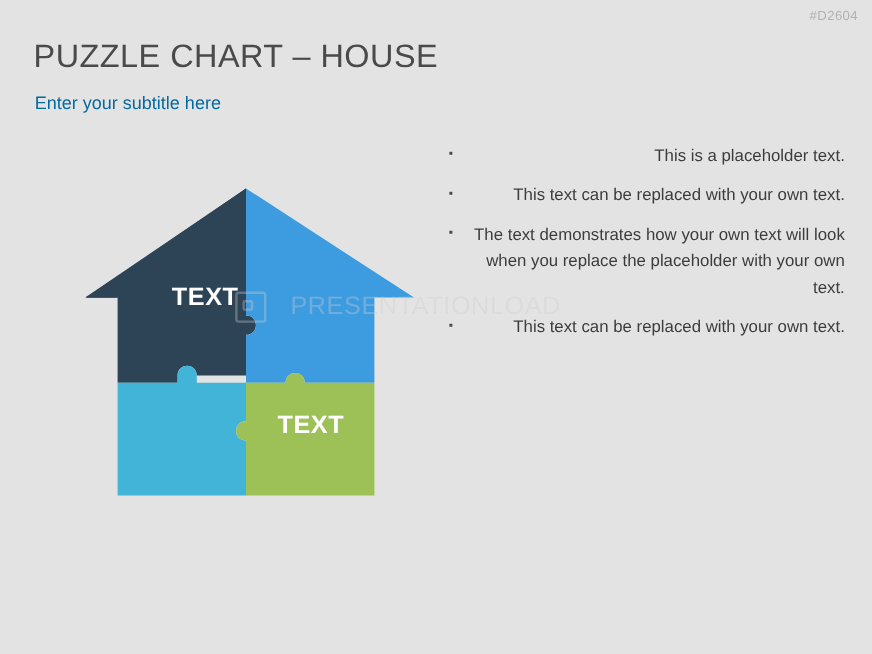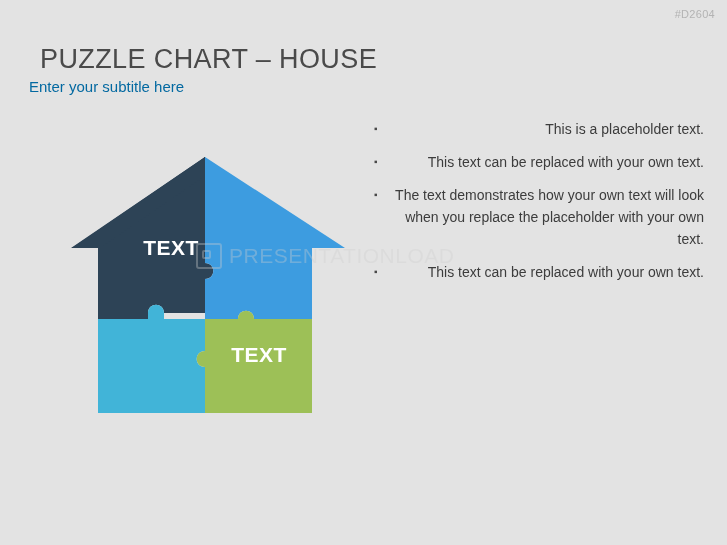--- a/index.html
+++ b/index.html
@@ -28,21 +28,21 @@
     letter-spacing: 0.3px;
   }
   .title {
     position: absolute;
     left: 28px;
     top: 32px;
     font-size: 27px;
     color: #4a4a4a;
     letter-spacing: 0.4px;
     font-weight: normal;
-    margin: 12px;
+    margin: 0;
   }
   .subtitle {
     position: absolute;
     left: 29px;
     top: 78px;
     font-size: 15px;
     color: #0369a1;
     font-weight: normal;
     margin: 0;
   }
@@ -95,20 +95,21 @@
 
   
   .watermark {
     position: absolute;
     left: 196px;
     top: 243px;
     display: flex;
     align-items: center;
     opacity: 0.35;
     pointer-events: none;
+    gap: 13px;
   }
   .wm-logo {
     width: 26px;
     height: 26px;
     border: 2px solid #cfcfcf;
     border-radius: 3px;
     margin-right: 7px;
     position: relative;
     box-sizing: border-box;
   }

